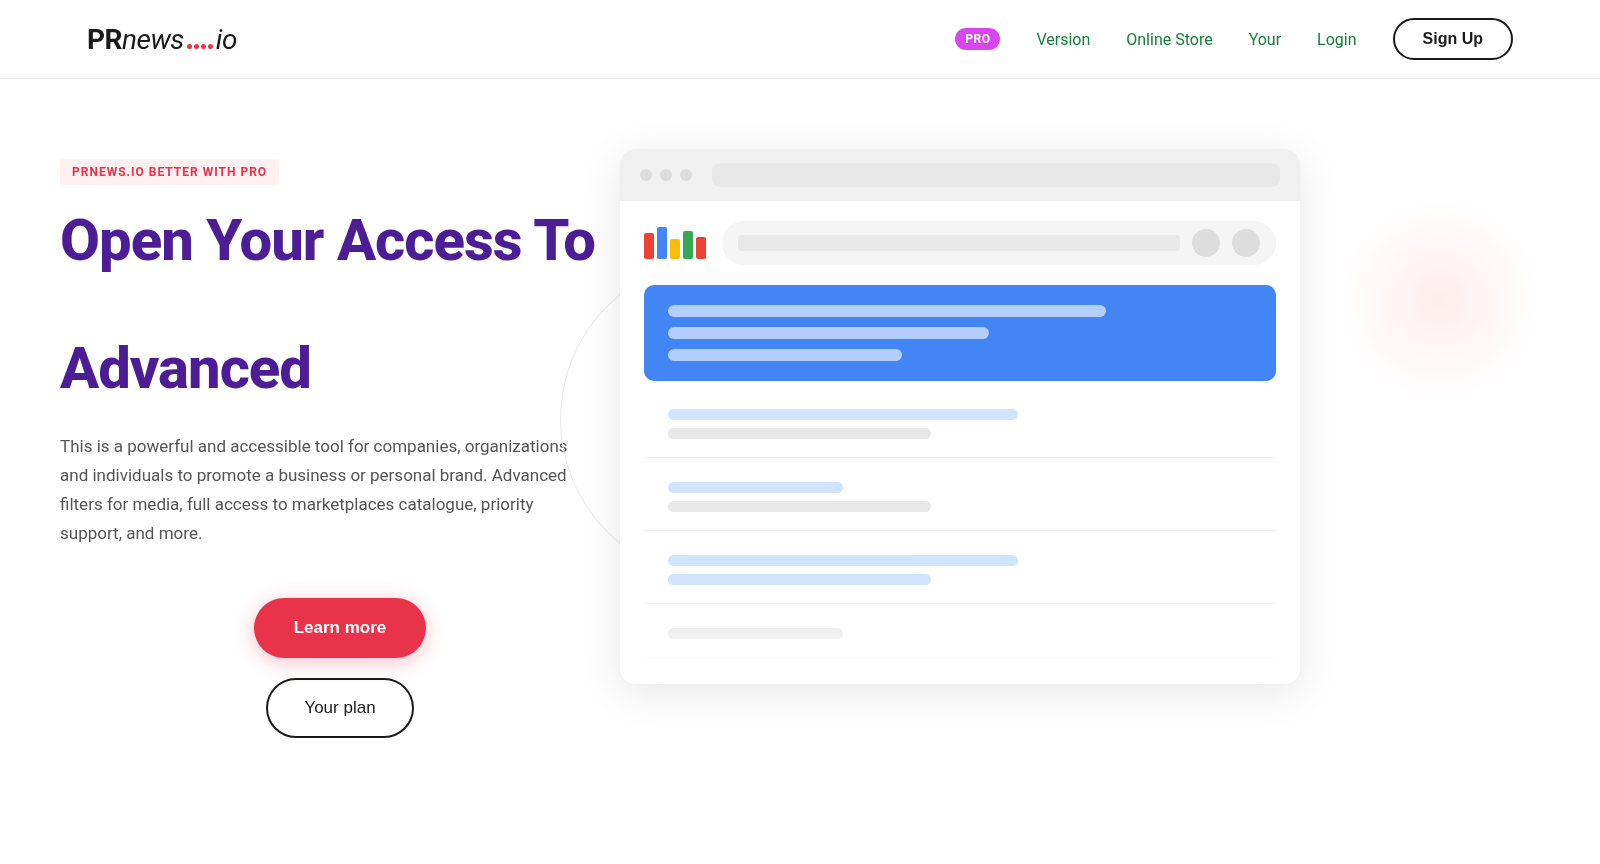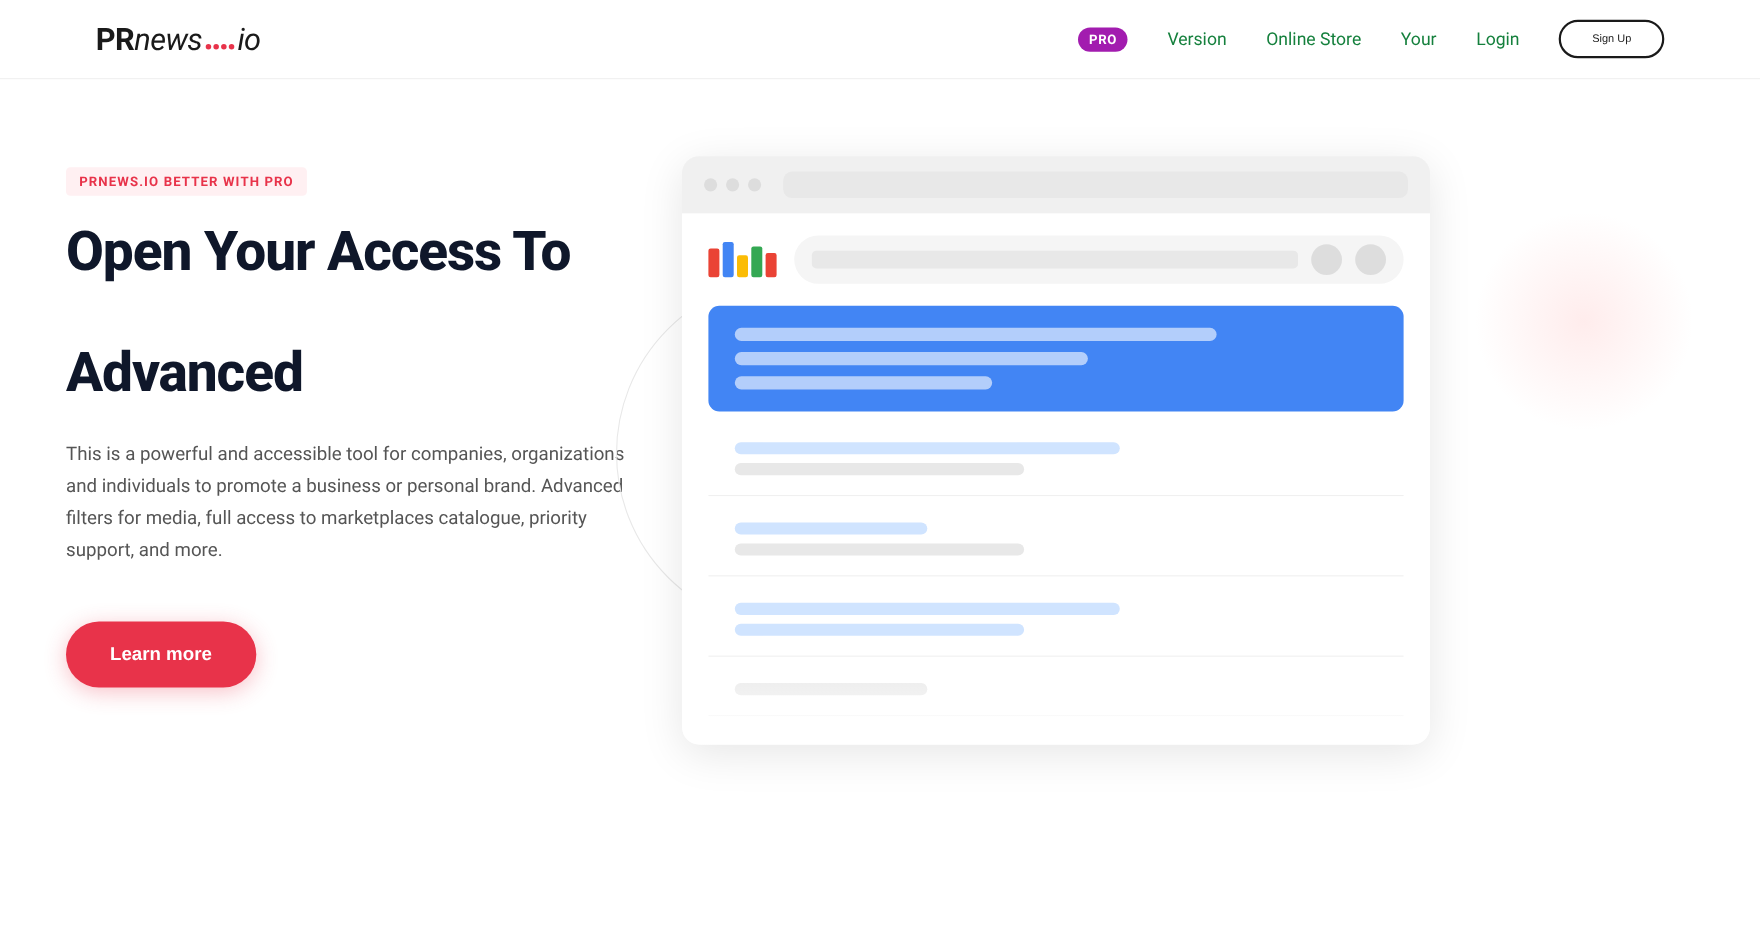--- a/index.html
+++ b/index.html
@@ -41,40 +41,40 @@
       background: #e8334a;
       border-radius: 50%;
       margin: 1px;
     }
     .nav-links {
       display: flex;
       align-items: center;
       gap: 36px;
     }
     .pro-badge {
-      background: #a21caf;
+      background: #d946ef;
       color: #fff;
       font-size: 12px;
       font-weight: 700;
       padding: 4px 10px;
       border-radius: 20px;
       letter-spacing: 0.5px;
     }
     .nav-link {
       font-size: 16px;
       color: #15803d;
       text-decoration: none;
       cursor: pointer;
     }
     .signup-btn {
       border: 2px solid #1a1a1a;
       border-radius: 30px;
       padding: 10px 28px;
-      font-size: 10px;
-      font-weight: 400;
+      font-size: 16px;
+      font-weight: 700;
       background: transparent;
       cursor: pointer;
       color: #1a1a1a;
     }
 
     
     .main-content {
       display: flex;
       align-items: flex-start;
       padding: 60px 60px 40px 60px;
@@ -92,38 +92,39 @@
       color: #e8334a;
       font-size: 12px;
       font-weight: 700;
       letter-spacing: 1px;
       padding: 6px 12px;
       border-radius: 4px;
       margin-bottom: 24px;
       text-transform: uppercase;
     }
     .main-heading {
-      font-size: 50px;
+      font-size: 58px;
       font-weight: 800;
-      color: #0f172a;
+      color: #4c1d95;
       line-height: 1.1;
       margin-bottom: 32px;
       letter-spacing: -1px;
     }
     .description {
       font-size: 17px;
       color: #555;
       line-height: 1.7;
       margin-bottom: 50px;
       max-width: 520px;
     }
     .btn-group {
       display: flex;
       align-items: center;
       gap: 20px;
+      flex-direction: column;
     }
     .learn-more-btn {
       background: #e8334a;
       color: #fff;
       border: none;
       border-radius: 30px;
       padding: 20px 40px;
       font-size: 17px;
       font-weight: 700;
       cursor: pointer;
@@ -324,20 +325,21 @@
   <div class="left-section">
     <span class="section-tag">PRNEWS.IO BETTER WITH PRO</span>
     <h1 class="main-heading">
       <span>Open Your Access To</span><br>
       <br>
       <span>Advanced</span>
     </h1>
     <p class="description">This is a powerful and accessible tool for companies, organizations and individuals to promote a business or personal brand. Advanced filters for media, full access to marketplaces catalogue, priority support, and more.</p>
     <div class="btn-group">
       <button class="learn-more-btn">Learn more</button>
+      <button class="your-plan-btn">Your plan</button>
     </div>
   </div>
 
   <div class="right-section">
 
     <div class="deco-circle-large"></div>
     <div class="deco-blob-tr"></div>
 
     <div class="browser-mockup">
 

